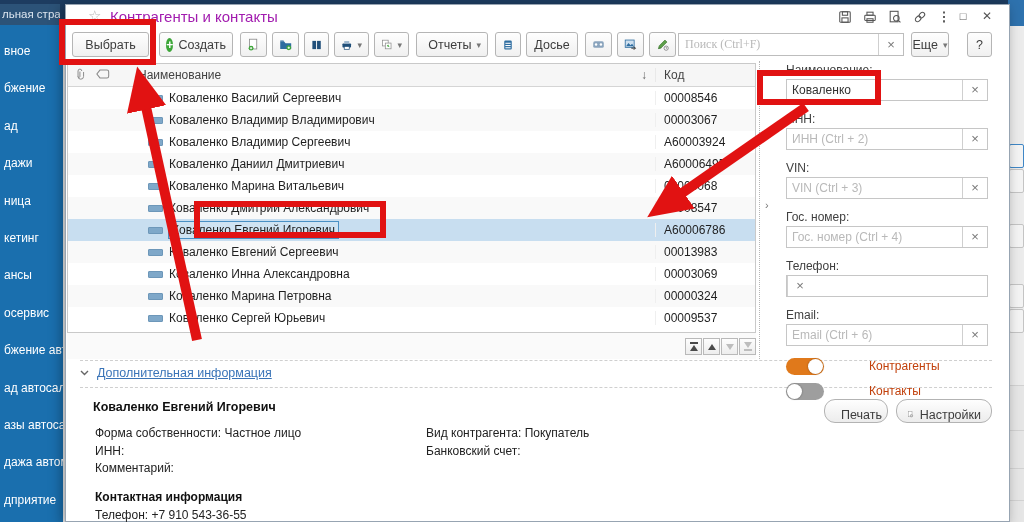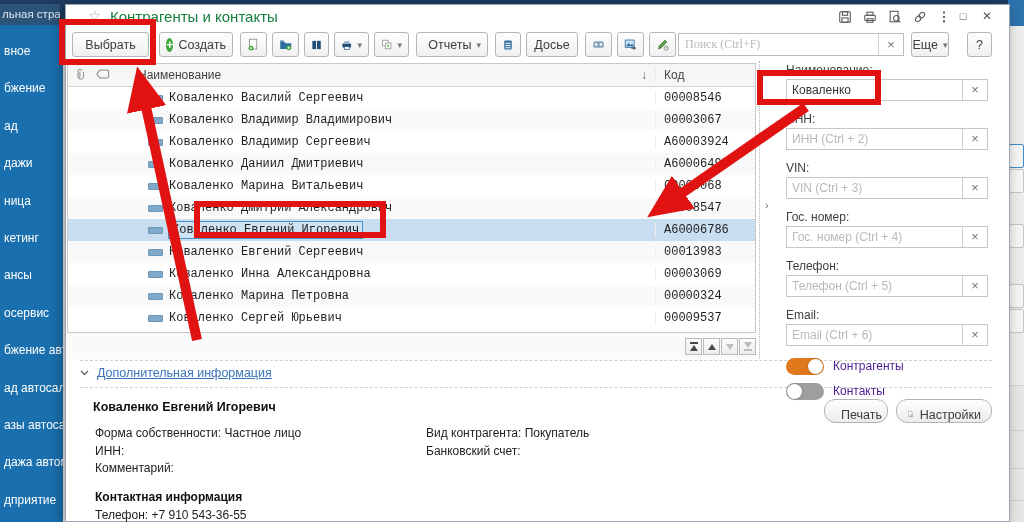--- a/index.html
+++ b/index.html
@@ -13,21 +13,21 @@
   .rightstrip{position:absolute;left:1008px;top:0;width:16px;height:522px;background:#ececec;}
   .rightstrip .rtop{position:absolute;left:0;top:0;width:16px;height:26px;background:#2e72ae;}
   .rightstrip .rbox{position:absolute;left:1px;width:13px;height:22px;border:1px solid #c4c4c4;background:#f4f4f4;border-radius:2px;}
   .rightstrip .rbox.focus{border-color:#3f87c6;}
   .rightstrip .rblock{position:absolute;left:0;width:16px;background:#e6e6e6;border-top:1px solid #d2d2d2;}
   
   .window{position:absolute;left:65px;top:4px;width:945px;height:518px;background:#fff;border:1px solid #97a4b2;
     box-shadow:-3px 3px 12px rgba(0,0,0,.35);box-sizing:border-box;}
   .titlebar{position:absolute;left:0;top:0;width:100%;height:24px;background:#fff;}
   .star{position:absolute;left:22px;top:2px;font-size:15px;color:#b8b8b8;}
-  .wtitle{position:absolute;left:44px;top:3px;font-size:15px;color:#15803d;white-space:nowrap;}
+  .wtitle{position:absolute;left:44px;top:3px;font-size:15px;color:#a21caf;white-space:nowrap;}
   .wctrl{position:absolute;top:4px;width:18px;height:16px;text-align:center;color:#555;cursor:default;}
   .wctrl svg{display:block;margin:1px auto;}
   .kebab{font-size:13px;line-height:15px;font-weight:bold;}
   .maxbox{font-size:11px;line-height:15px;}
   .closex{font-size:12px;line-height:15px;}
   
   .btn{position:absolute;top:27px;height:25px;box-sizing:border-box;border:1px solid #b5b5b5;border-radius:3px;
     background:linear-gradient(#fefefe,#f0f0f0);font-size:12.5px;color:#3d3d3d;text-align:center;cursor:default;
     display:flex;align-items:center;justify-content:center;gap:5px;padding:0 6px;}
   .caret{font-size:9px;color:#777;}
@@ -37,21 +37,21 @@
   .search input{flex:1;border:0;outline:0;font-size:12px;padding:0 6px;color:#1d4ed8;background:transparent;font-family:Liberation Serif, serif;}
   .xseg{width:24px;border-left:1px solid #cfcfcf;color:#777;font-size:13px;line-height:21px;text-align:center;cursor:default;}
   
   .tbl{position:absolute;left:1px;top:58px;width:689px;height:270px;border:1px solid #c9c9c9;box-sizing:border-box;background:#fff;}
   .thead{display:flex;height:22px;background:#f6f6f6;border-bottom:1px solid #d5d5d5;align-items:center;font-size:12px;color:#444;position:relative;}
   .c-attach{width:23px;text-align:center;}
   .c-tag{width:23px;text-align:center;}
   .c-name{flex:1;padding-left:24px;position:relative;}
   .c-code{width:100px;padding-left:8px;border-left:1px solid #e9e9e9;box-sizing:border-box;}
   .sortarrow{position:absolute;right:8px;top:0;color:#666;}
-  .trow{display:flex;height:22px;align-items:center;font-size:12px;color:#1f1f1f;font-family:Liberation Mono, monospace;}
+  .trow{display:flex;height:22px;align-items:center;font-size:12px;color:#1f1f1f;}
   .trow:nth-child(even){background:#f9f9f9;}
   .trow.sel{background:#c8def0;}
   .trow .c-name{padding-left:34px;display:flex;align-items:center;gap:6px;}
   .dash{width:13px;height:5px;background:#7fa8c9;border:1px solid #6d97b9;border-radius:1px;flex:0 0 auto;}
   .trow.sel .namebox{outline:1px solid #4a90c4;background:#cfe3f2;padding:1px 3px;}
   .trow .c-code{border-left:1px solid #efefef;}
   
   .pagerbar{position:absolute;left:1px;top:328px;width:689px;height:26px;background:#fafafa;}
   .pbtn{position:absolute;top:5px;width:17px;height:17px;border:1px solid #b9b9b9;background:linear-gradient(#fdfdfd,#ededed);
     box-sizing:border-box;display:flex;align-items:center;justify-content:center;flex-direction:column;cursor:default;}
@@ -72,21 +72,21 @@
   .f-label{font-size:12px;color:#3f3f3f;height:14px;margin:2px 0 2px 0;}
   .f-group{display:flex;height:22px;border:1px solid #c6c6c6;box-sizing:border-box;background:#fff;margin-bottom:11px;}
   .f-group input{flex:1;min-width:0;border:0;outline:0;font-size:12px;padding:0 5px;color:#333;background:transparent;font-family:"Liberation Sans",sans-serif;}
   .f-group input::placeholder, .search input::placeholder{color:#b9b9b9;opacity:1;}
   .f-x{width:24px;border-left:1px solid #cfcfcf;color:#777;font-size:13px;line-height:20px;text-align:center;cursor:default;}
   .togglerow{display:flex;align-items:center;gap:9px;height:18px;margin-top:7px;}
   .pill{width:38px;height:17px;border-radius:9px;background:#9e9e9e;position:relative;flex:0 0 auto;cursor:default;}
   .pill::after{content:"";position:absolute;top:1px;left:1px;width:15px;height:15px;border-radius:50%;background:#fff;box-shadow:0 0 2px rgba(0,0,0,.4);}
   .togglerow.on .pill{background:#e0791b;}
   .togglerow.on .pill::after{left:22px;}
-  .t-label{font-size:12px;color:#4c1d95;}
+  .t-label{font-size:12px;color:#c2410c;margin-left:36px;}
   
   .d-name{position:absolute;left:27px;top:395px;font-size:12.5px;font-weight:bold;color:#111;}
   .d-col{position:absolute;top:420px;font-size:12px;color:#222;line-height:17.5px;}
   .d-left{left:29px;}
   .d-right{left:360px;}
   .d-contact{position:absolute;left:29px;top:485px;font-size:12px;font-weight:bold;color:#111;}
   .d-phone{position:absolute;left:29px;top:503px;font-size:12px;color:#222;}
   .rbtn{position:absolute;top:394px;height:24px;border:1px solid #b3b3b3;border-radius:11px;background:linear-gradient(#fefefe,#ececec);
     font-size:12.5px;color:#3d3d3d;display:flex;gap:6px;padding:8px 10px;box-sizing:border-box;cursor:default;}
   
@@ -491,21 +491,20 @@
             <div class="f-label">Гос. номер:</div>
             <div class="f-group">
               <input readonly="" value="" placeholder="Гос. номер (Ctrl + 4)" style="">
               <span class="f-x">×</span>
             </div>
           </div>
 
           <div>
             <div class="f-label">Телефон:</div>
             <div class="f-group">
-              <input readonly="" value="" placeholder="Телефон (Ctrl + 5)" style="">
               <span class="f-x">×</span>
             </div>
           </div>
 
           <div>
             <div class="f-label">Email:</div>
             <div class="f-group">
               <input readonly="" value="" placeholder="Email (Ctrl + 6)" style="">
               <span class="f-x">×</span>
             </div>

